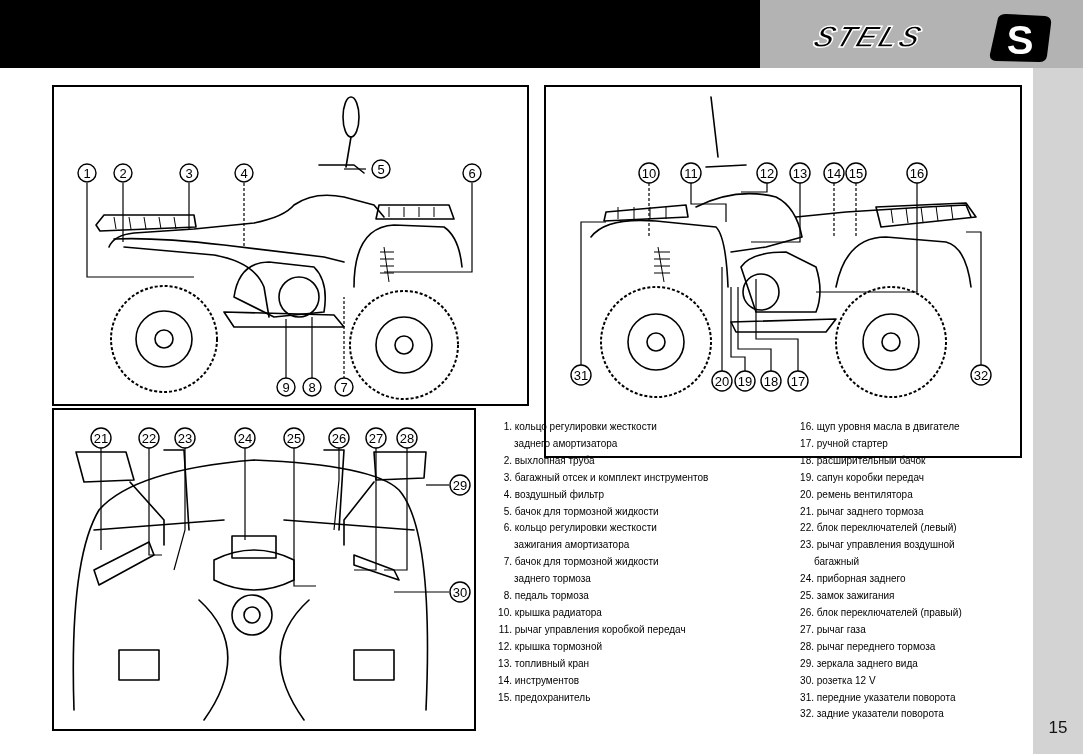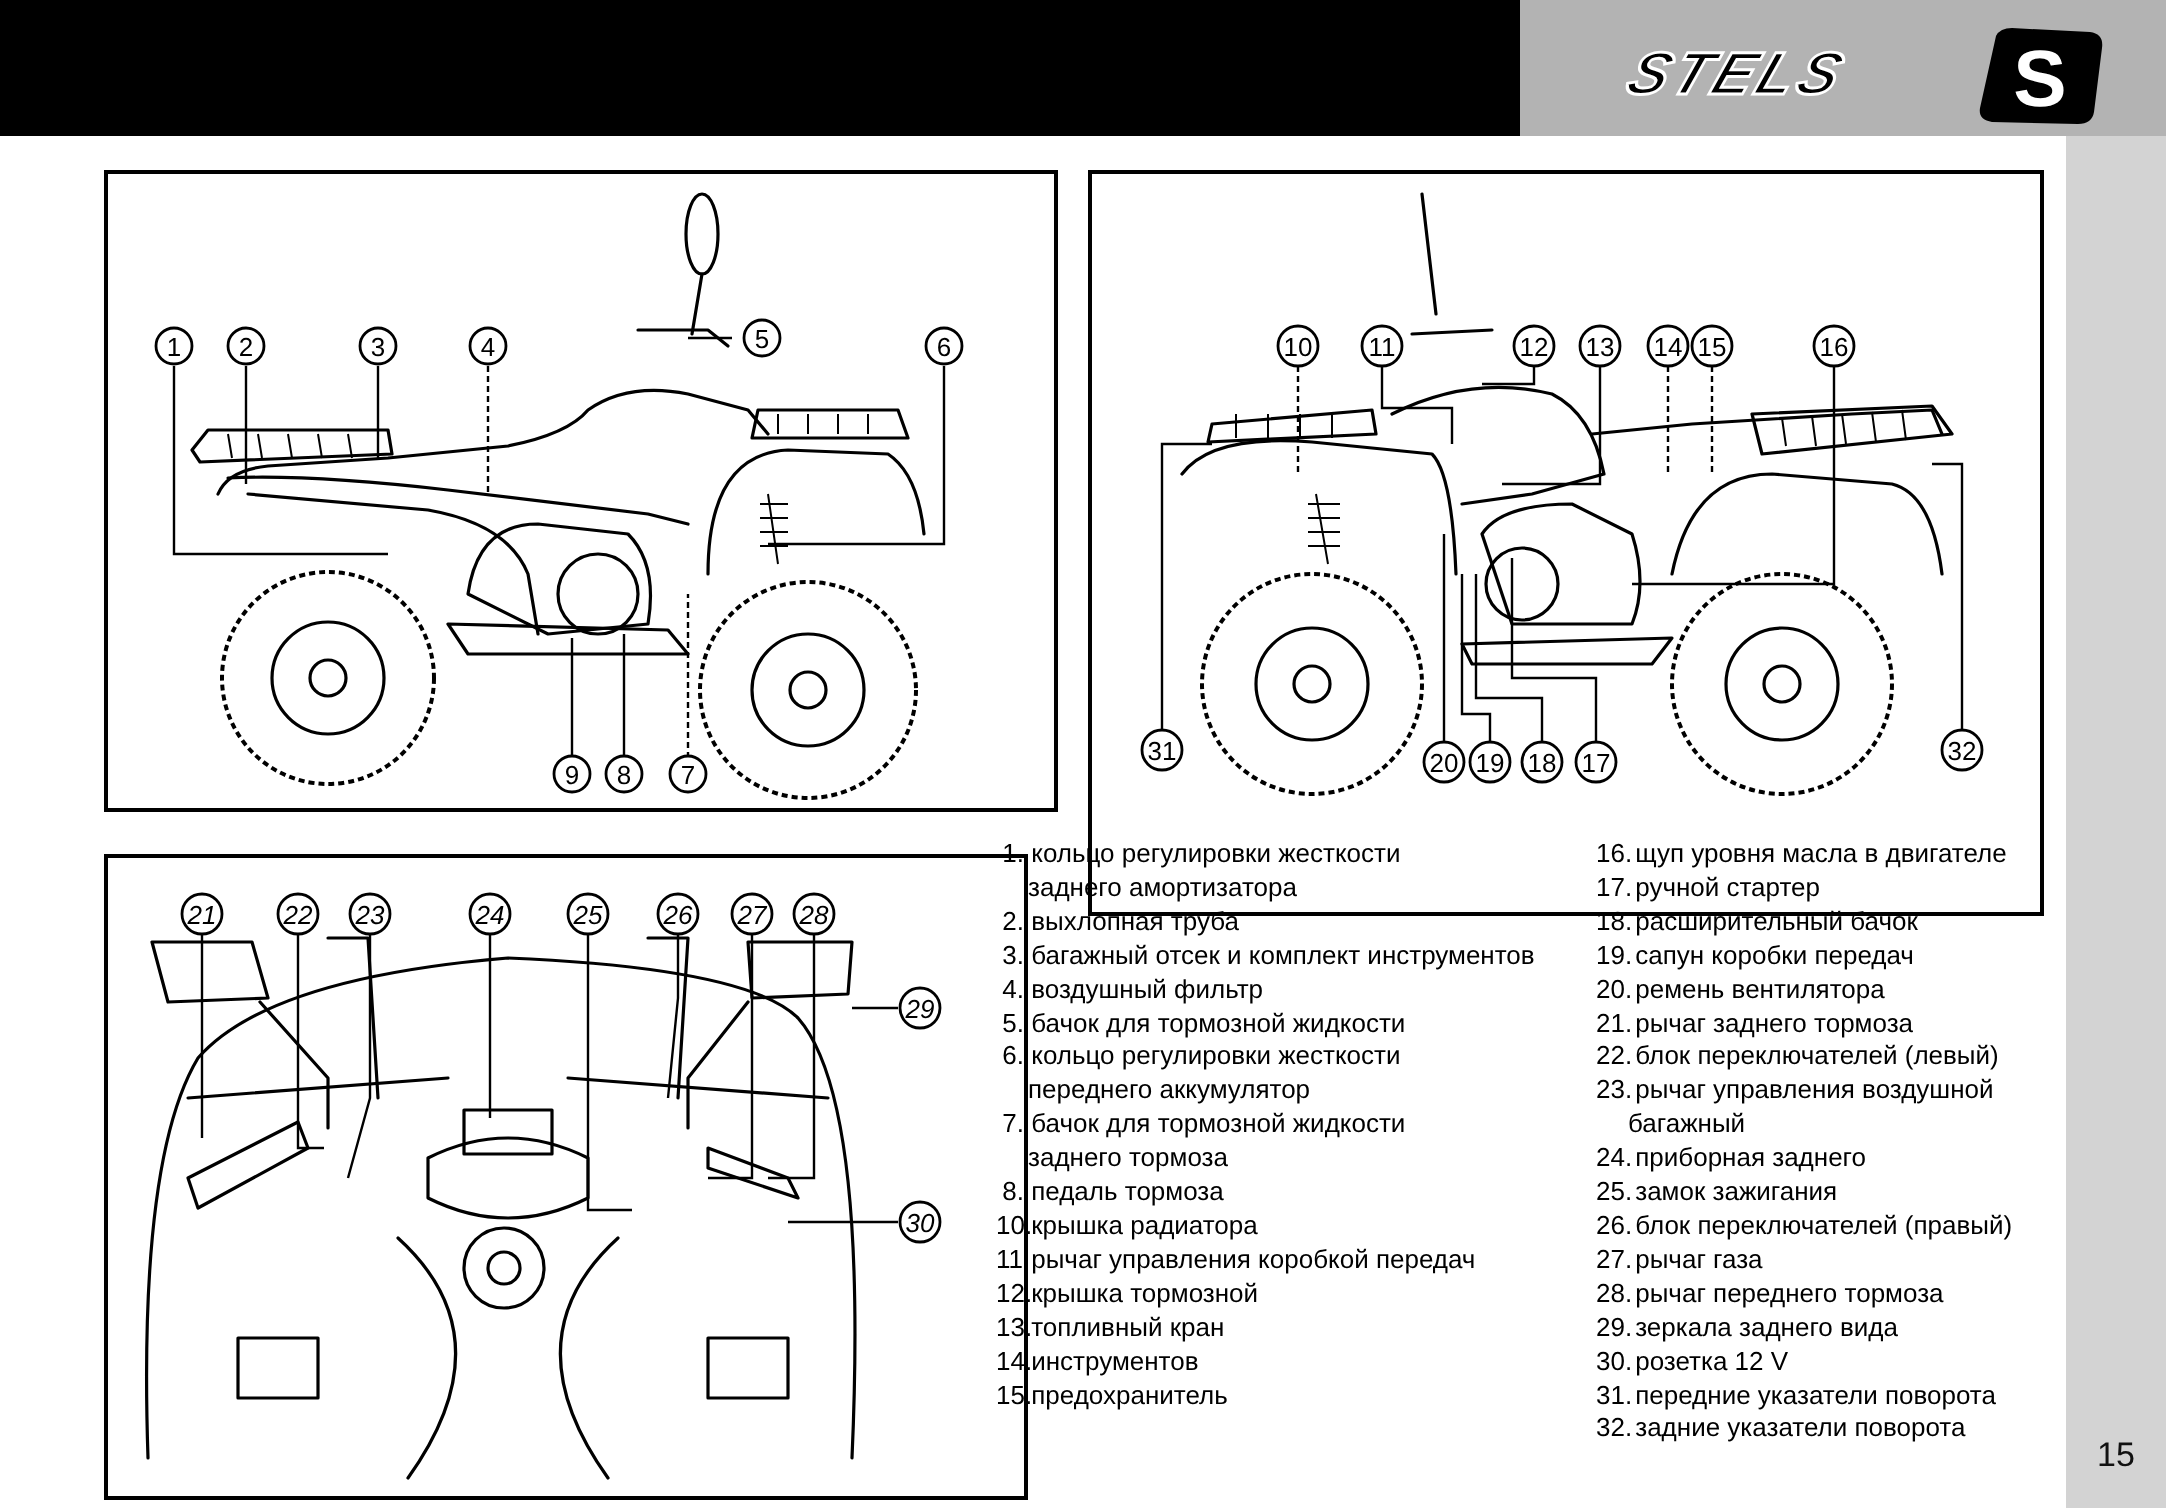--- a/index.html
+++ b/index.html
@@ -10,21 +10,21 @@
   .sidebar { position:absolute; left:1033px; top:68px; width:50px; height:686px; background:#d3d3d3; }
   .page-num { position:absolute; left:1033px; top:718px; width:50px; text-align:center; font-size:17px; color:#111; }
   .frame { position:absolute; border:2px solid #000; background:#fff; box-sizing:border-box; overflow:hidden; }
   .frame svg { position:absolute; left:0; top:0; }
   .callout circle { fill:#fff; stroke:#000; stroke-width:1.4; }
   .callout text { font-family:"Liberation Sans", sans-serif; font-size:13px; text-anchor:middle; dominant-baseline:central; }
   .leader { stroke:#000; stroke-width:1.2; fill:none; }
   .draw { stroke:#000; stroke-width:1.6; fill:none; stroke-linejoin:round; stroke-linecap:round; }
   .drawthin { stroke:#000; stroke-width:1; fill:none; }
   .tire { stroke:#000; stroke-width:2; fill:#fff; stroke-dasharray:3 2; }
-  .legend { position:absolute; font-size:13px; line-height:16.9px; }
+  .legend { position:absolute; font-size:10px; line-height:16.9px; }
   .legend .item { white-space:nowrap; }
   .legend .num { display:inline-block; text-align:right; }
   .legend .cont { padding-left:16px; }
   #legend-left { left:498px; top:419px; }
   #legend-left .num { width:14px; }
   #legend-right { left:798px; top:419px; }
   #legend-right .num { width:16px; }
 </style>
 </head>
 <body>
@@ -220,21 +220,21 @@
           <text x="35" y="288.5" font-size="11.5">31</text>
         </g>
         <g class="callout">
           <circle cx="435" cy="288" r="10"></circle>
           <text x="435" y="288.5" font-size="11.5">32</text>
         </g>
       </g>
   </svg>
 </div>
 
-<div class="frame" style="left:52px;top:427px;width:462px;height:323px;font-style:italic;">
+<div class="frame" style="left:52px;top:408px;width:424px;height:323px;">
   <svg width="424" height="323" id="svg-bar">
     <g>
       <path class="draw" d="M20 300 Q15 150 45 100 Q80 60 200 50 Q320 55 345 80 Q380 120 372 300"></path>
       <path class="draw" d="M22 42 L72 42 L80 70 L30 72 Z"></path>
       <path class="draw" d="M320 42 L372 42 L370 68 L322 70 Z"></path>
       <path class="draw" d="M76 72 L110 110 L110 135"></path>
       <path class="draw" d="M320 72 L290 110 L290 135"></path>
       <path class="draw" d="M40 120 L170 110 M230 110 L360 120"></path>
       <path class="draw" d="M40 160 L95 132 L100 145 L45 175 Z"></path>
       <path class="draw" d="M300 145 L340 160 L345 170 L300 155 Z"></path>
@@ -305,21 +305,21 @@
 </div>
 
 <div class="legend" id="legend-left">
     <div class="item"><span class="num">1.</span><span> кольцо регулировки жесткости</span></div>
     <div class="item cont">заднего амортизатора</div>
     <div class="item"><span class="num">2.</span><span> выхлопная труба</span></div>
     <div class="item"><span class="num">3.</span><span> багажный отсек и комплект инструментов</span></div>
     <div class="item"><span class="num">4.</span><span> воздушный фильтр</span></div>
     <div class="item"><span class="num">5.</span><span> бачок для тормозной жидкости</span></div>
     <div class="item"><span class="num">6.</span><span> кольцо регулировки жесткости</span></div>
-    <div class="item cont">переднего аккумулятор</div>
+    <div class="item cont">зажигания амортизатора</div>
     <div class="item"><span class="num">7.</span><span> бачок для тормозной жидкости</span></div>
     <div class="item cont">заднего тормоза</div>
     <div class="item"><span class="num">8.</span><span> педаль тормоза</span></div>
     <div class="item"><span class="num">10.</span><span> крышка радиатора</span></div>
     <div class="item"><span class="num">11.</span><span> рычаг управления коробкой передач</span></div>
     <div class="item"><span class="num">12.</span><span> крышка тормозной</span></div>
     <div class="item"><span class="num">13.</span><span> топливный кран</span></div>
     <div class="item"><span class="num">14.</span><span> инструментов</span></div>
     <div class="item"><span class="num">15.</span><span> предохранитель</span></div>
   </div>

